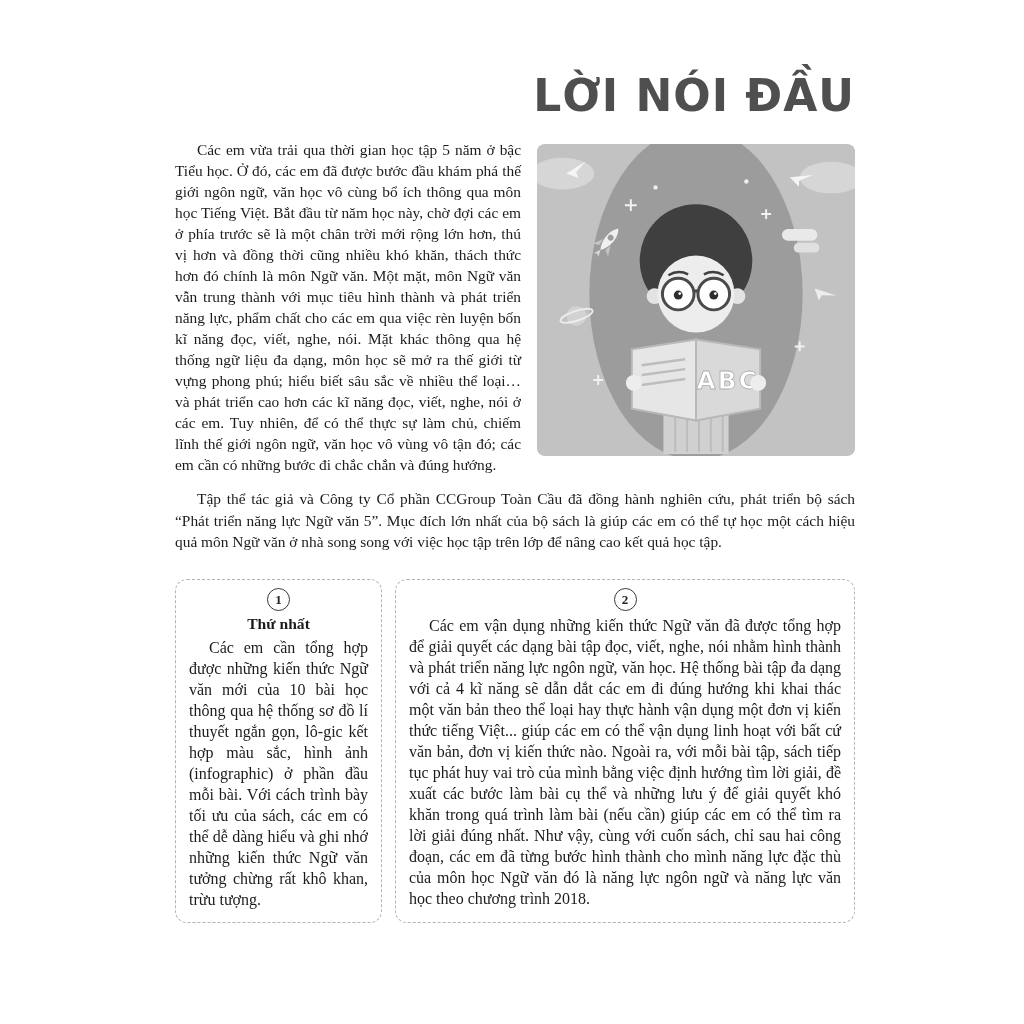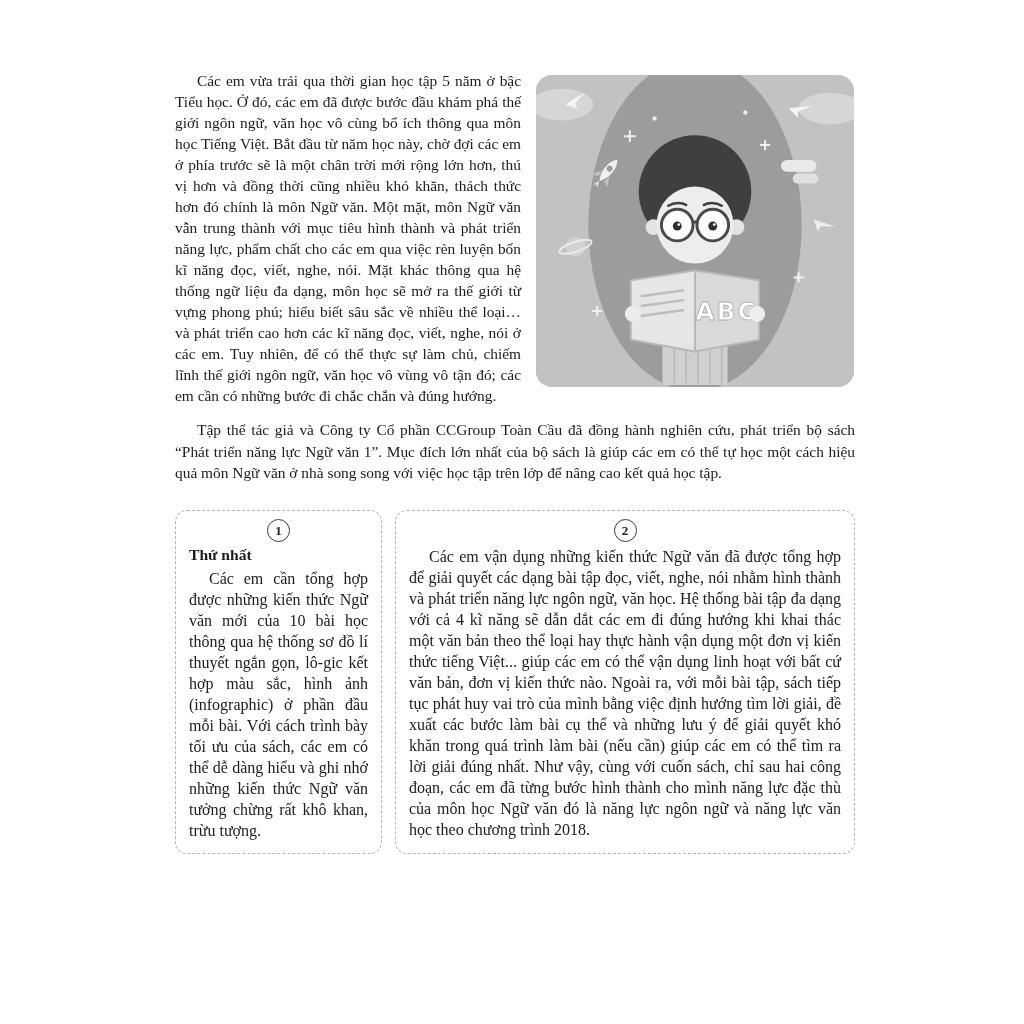--- a/index.html
+++ b/index.html
@@ -15,30 +15,30 @@
   }
   .title{
     margin:0 0 18px 0;
     text-align:right;
     font-family:"DejaVu Sans", sans-serif;
     font-weight:800;
     font-size:44px;
     letter-spacing:1px;
     color:#4f4f4f;
   }
-  .intro-row{display:flex;gap:15px;align-items:flex-start;}
+  .intro-row{display:flex;gap:15px;align-items:flex-start;justify-content:space-between;}
   .intro-text{
     width:346px;margin:0;
     font-size:15.4px;line-height:21px;
     text-align:justify;text-indent:22px;
   }
   .illustration{
     width:318px;height:312px;
     flex:0 0 auto;
-    border-radius:16px;overflow:hidden;
+    border-radius:8px;overflow:hidden;
     margin-top:5px;
     background:#c2c2c2;
   }
   .illustration svg{display:block;width:100%;height:100%;}
   .publisher{
     margin:13px 0 0 0;
     font-size:15.4px;line-height:21.5px;
     text-align:justify;text-indent:22px;
   }
   .boxes{display:flex;gap:13px;margin-top:26px;align-items:stretch;}
@@ -55,33 +55,35 @@
   .badge{
     width:21px;height:21px;
     border:1.6px solid #3a3a3a;border-radius:50%;
     display:flex;align-items:center;justify-content:center;
     font-weight:bold;font-size:13px;line-height:1;
     margin:2px auto 4px auto;
     color:#222;
   }
   .box h3{
     margin:0 0 4px 0;
+    text-align:center;
     font-size:15.6px;font-weight:bold;
   }
   .box p{
     margin:0;
     font-size:16px;line-height:21px;
     text-align:justify;text-indent:20px;
   }
 </style>
 </head>
 <body>
 
 <div class="sheet">
 
+  <h1 class="title">LỜI NÓI ĐẦU</h1>
 
   <div class="intro-row">
     <p class="intro-text">Các em vừa trải qua thời gian học tập 5 năm ở bậc Tiểu học. Ở đó, các em đã được bước đầu khám phá thế giới ngôn ngữ, văn học vô cùng bổ ích thông qua môn học Tiếng Việt. Bắt đầu từ năm học này, chờ đợi các em ở phía trước sẽ là một chân trời mới rộng lớn hơn, thú vị hơn và đồng thời cũng nhiều khó khăn, thách thức hơn đó chính là môn Ngữ văn. Một mặt, môn Ngữ văn vẫn trung thành với mục tiêu hình thành và phát triển năng lực, phẩm chất cho các em qua việc rèn luyện bốn kĩ năng đọc, viết, nghe, nói. Mặt khác thông qua hệ thống ngữ liệu đa dạng, môn học sẽ mở ra thế giới từ vựng phong phú; hiểu biết sâu sắc về nhiều thể loại… và phát triển cao hơn các kĩ năng đọc, viết, nghe, nói ở các em. Tuy nhiên, để có thể thực sự làm chủ, chiếm lĩnh thế giới ngôn ngữ, văn học vô vùng vô tận đó; các em cần có những bước đi chắc chắn và đúng hướng.</p>
 
     <div class="illustration">
       <svg viewBox="0 0 322 312" xmlns="http://www.w3.org/2000/svg">
 
         <rect x="0" y="0" width="322" height="312" fill="#c2c2c2"></rect>
         <ellipse cx="161" cy="150" rx="108" ry="168" fill="#9c9c9c"></ellipse>
         <ellipse cx="26" cy="28" rx="32" ry="16" fill="#d6d6d6"></ellipse>
@@ -142,21 +144,21 @@
             <path d="M106,222 L150,216 M106,232 L150,226 M106,242 L150,236" stroke="#bdbdbd" stroke-width="2.5"></path>
             <text x="193" y="246" text-anchor="middle" font-family="DejaVu Sans, sans-serif" font-size="25" font-weight="bold" letter-spacing="2" fill="#ffffff" stroke="#adadad" stroke-width="0.8">ABC</text>
             <circle cx="98" cy="240" r="8" fill="#ededed"></circle>
             <circle cx="224" cy="240" r="8" fill="#ededed"></circle>
           </g>
         </g>
       </svg>
     </div>
   </div>
 
-  <p class="publisher">Tập thể tác giả và Công ty Cổ phần CCGroup Toàn Cầu đã đồng hành nghiên cứu, phát triển bộ sách “Phát triển năng lực Ngữ văn 1”. Mục đích lớn nhất của bộ sách là giúp các em có thể tự học một cách hiệu quả môn Ngữ văn ở nhà song song với việc học tập trên lớp để nâng cao kết quả học tập.</p>
+  <p class="publisher">Tập thể tác giả và Công ty Cổ phần CCGroup Toàn Cầu đã đồng hành nghiên cứu, phát triển bộ sách “Phát triển năng lực Ngữ văn 5”. Mục đích lớn nhất của bộ sách là giúp các em có thể tự học một cách hiệu quả môn Ngữ văn ở nhà song song với việc học tập trên lớp để nâng cao kết quả học tập.</p>
 
   <div class="boxes">
     <div class="box box-1">
       <div class="badge">
         <span>1</span>
       </div>
       <h3>Thứ nhất</h3>
       <p>Các em cần tổng hợp được những kiến thức Ngữ văn mới của 10 bài học thông qua hệ thống sơ đồ lí thuyết ngắn gọn, lô-gic kết hợp màu sắc, hình ảnh (infographic) ở phần đầu mỗi bài. Với cách trình bày tối ưu của sách, các em có thể dễ dàng hiểu và ghi nhớ những kiến thức Ngữ văn tưởng chừng rất khô khan, trừu tượng.</p>
     </div>
     <div class="box box-2">

